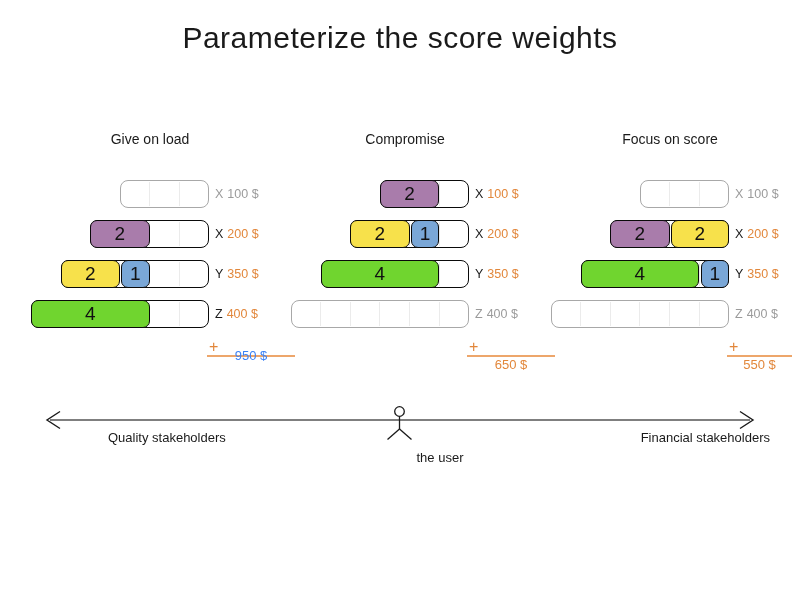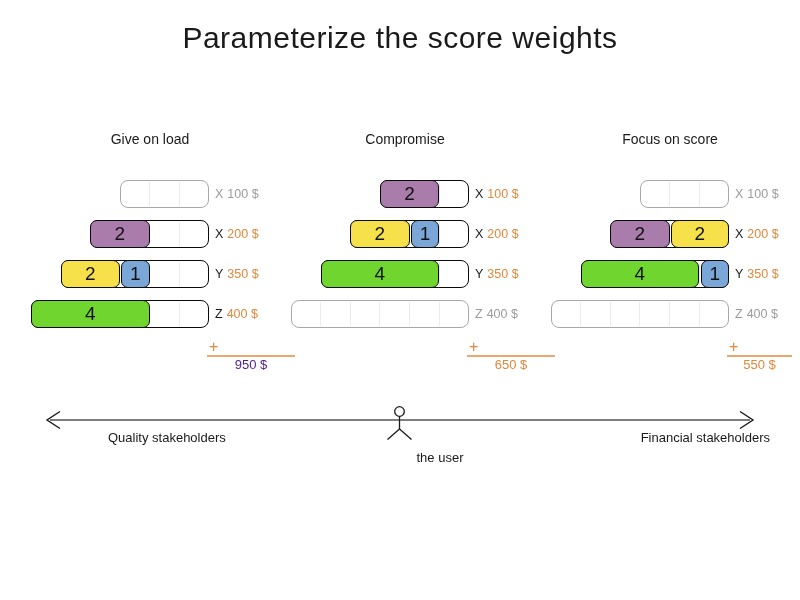--- a/index.html
+++ b/index.html
@@ -75,21 +75,21 @@
           <div class="gridline" style="left: 28.2px;"></div>
           <div class="gridline" style="left: 57.9px;"></div>
           <div class="gridline" style="left: 87.6px;"></div>
           <div class="gridline" style="left: 117.3px;"></div>
           <div class="gridline" style="left: 147px;"></div>
         </div>
         <div class="block" style="left: 30.8px; top: 300px; width: 118.8px; background: rgb(112, 213, 47);">4</div>
         <div class="rowlabel" style="left: 215px; top: 300px;"><span style="color: rgb(26, 26, 26);">Z</span><span class="amt" style="color: rgb(226, 135, 59);">400 $</span></div>
         <div class="sumplus" style="left: 209px; top: 339px; color: rgb(226, 135, 59);">+</div>
         <div class="sumline" style="left: 207px; top: 355px; width: 88px; background: rgb(237, 166, 107);"></div>
-        <div class="sumtotal" style="left: 207px; top: 357px; width: 88px; color: #4c1d95;">950 $</div>
+        <div class="sumtotal" style="left: 207px; top: 348px; width: 88px; color: #3b82f6;">950 $</div>
       </div>
       <div style="position: absolute; left: 0px; top: 0px;">
         <div class="colheader" style="left: 295px;">Compromise</div>
         <div class="rowbox" style="left: 379.9px; top: 180px; width: 89.1px;">
           <div class="gridline" style="left: 28.2px;"></div>
           <div class="gridline" style="left: 57.9px;"></div>
         </div>
         <div class="block" style="left: 379.9px; top: 180px; width: 59.4px; background: rgb(169, 124, 171);">2</div>
         <div class="rowlabel" style="left: 475px; top: 180px;"><span style="color: rgb(26, 26, 26);">X</span><span class="amt" style="color: rgb(226, 135, 59);">100 $</span></div>
         <div class="rowbox" style="left: 350.2px; top: 220px; width: 118.8px;">

